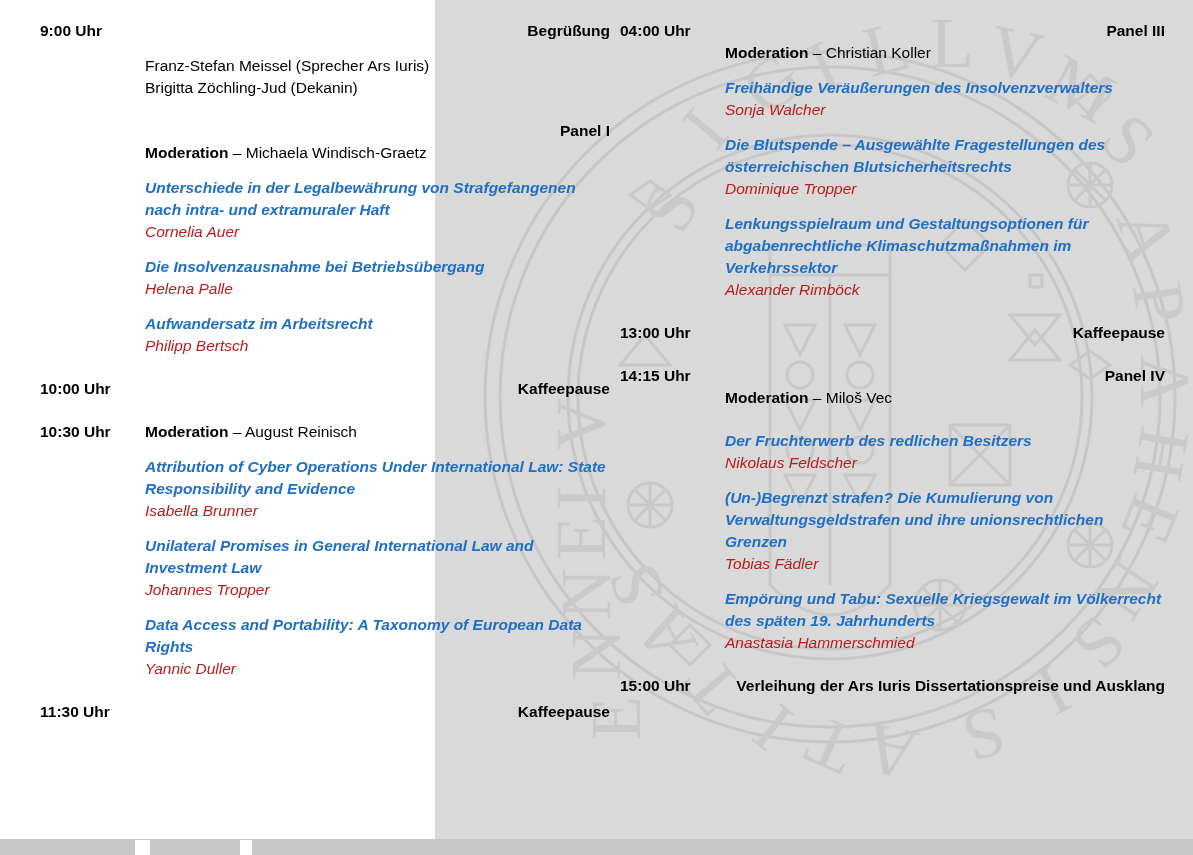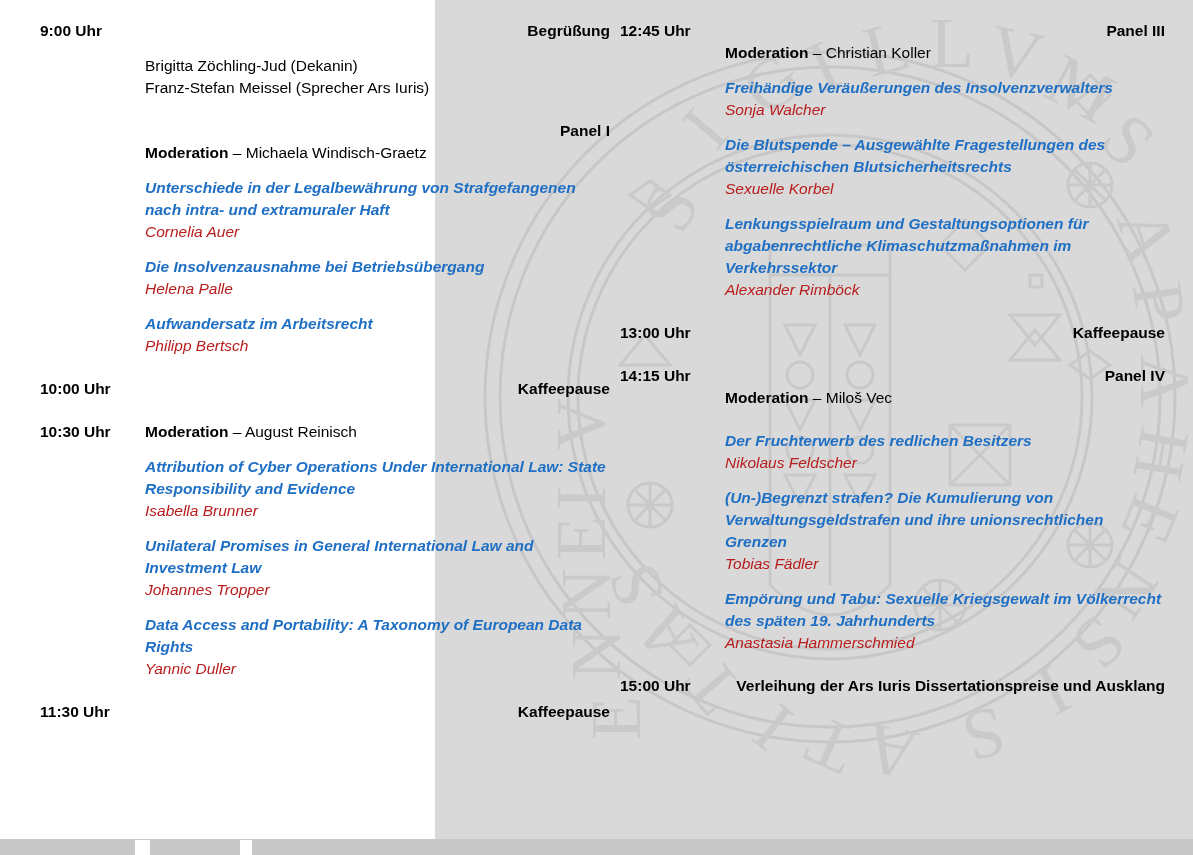--- a/index.html
+++ b/index.html
@@ -186,22 +186,22 @@
 
   <div class="content">
 
     <div class="col col-left">
 
       <div class="row">
         <div class="time">9:00 Uhr</div>
         <div class="body">
           <div class="bold">Begrüßung</div>
           <div class="gap-sm"></div>
+          <div class="plain">Franz-Stefan Meissel (Sprecher Ars Iuris)</div>
           <div class="plain">Brigitta Zöchling-Jud (Dekanin)</div>
-          <div class="plain">Franz-Stefan Meissel (Sprecher Ars Iuris)</div>
         </div>
       </div>
 
       <div class="gap-md"></div>
 
       <div class="row">
         <div class="time"></div>
         <div class="body">
           <div class="bold">Panel I</div>
           <div>
@@ -267,35 +267,35 @@
         <div class="body">
           <div class="bold">Kaffeepause</div>
         </div>
       </div>
 
     </div>
 
     <div class="col col-right">
 
       <div class="row">
-        <div class="time">12:45 Uhr</div>
+        <div class="time">04:00 Uhr</div>
         <div class="body">
           <div class="bold">Panel III</div>
           <div>
             <span class="bold">Moderation</span><span class="plain"> – Christian Koller</span>
           </div>
           <div class="gap-sm"></div>
           <div class="item">
             <div class="title-blue">Freihändige Veräußerungen des Insolvenzverwalters</div>
             <div class="speaker">Sonja Walcher</div>
           </div>
           <div class="gap-sm"></div>
           <div class="item">
             <div class="title-blue">Die Blutspende – Ausgewählte Fragestellungen des österreichischen Blutsicherheitsrechts</div>
-            <div class="speaker">Sexuelle Korbel</div>
+            <div class="speaker">Dominique Tropper</div>
           </div>
           <div class="gap-sm"></div>
           <div class="item">
             <div class="title-blue">Lenkungsspielraum und Gestaltungsoptionen für abgabenrechtliche Klimaschutzmaßnahmen im Verkehrssektor</div>
             <div class="speaker">Alexander Rimböck</div>
           </div>
         </div>
       </div>
 
       <div class="gap-md"></div>

